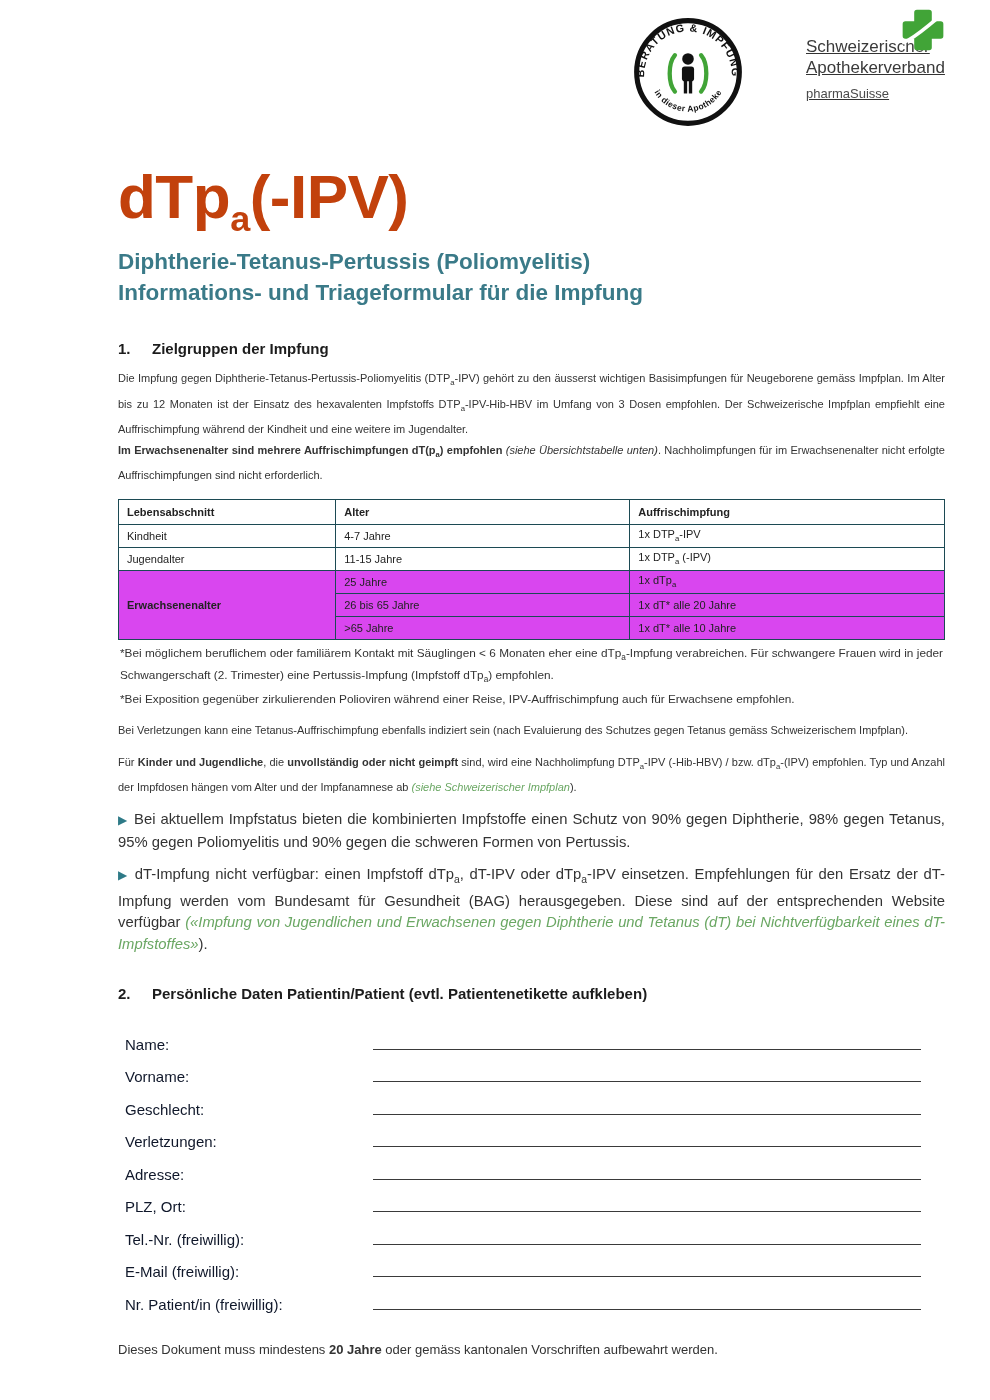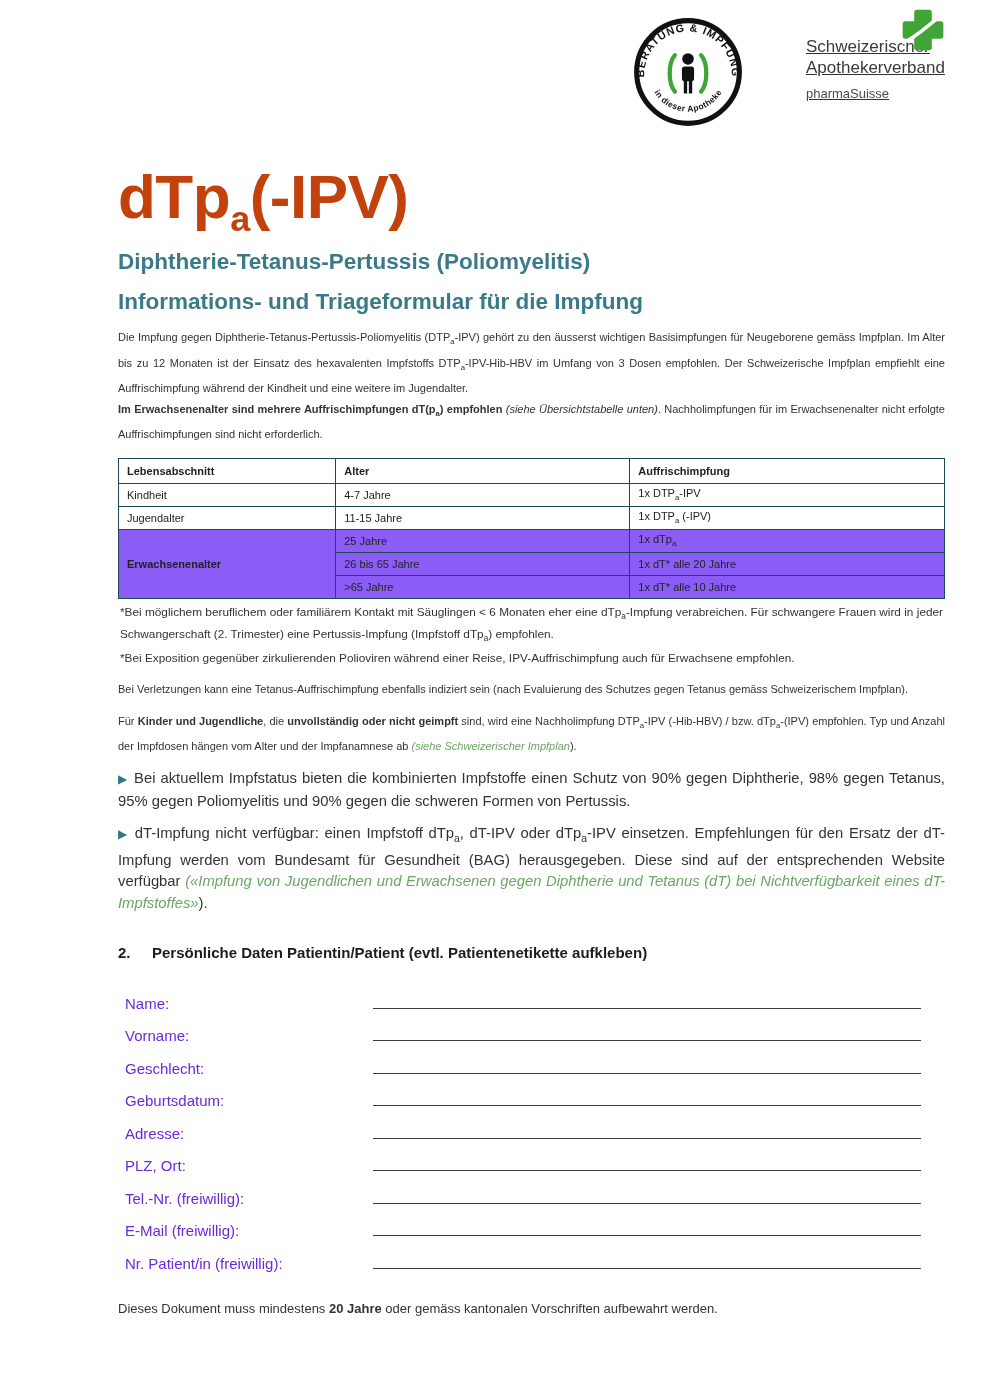--- a/index.html
+++ b/index.html
@@ -17,50 +17,50 @@
   .stamp-bot { font-size:9px;  font-weight:bold; letter-spacing:0.4px; fill:#111; }
   .org-block { position:absolute; left:688px; top:36px; width:170px; line-height:1.25;text-decoration:underline; }
   .org-line { font-size:17px; color:#3a3a3a; }
   .org-sub  { font-size:13px; color:#4a4a4a; margin-top:7px; }
   .cross { position:absolute; left:783px; top:8px; width:44px; height:44px; }
 
   
   h1 { margin:32px 0 0 0; font-size:62px; line-height:1.05; color:#c2410c; letter-spacing:-0.5px; }
   h1 sub { font-size:58%; }
   .subtitle { margin:10px 0 0 0; font-size:22.5px; font-weight:bold; color:#3A7A88; line-height:1.25; }
-  .subtitle + .subtitle { margin-top:12px; }
+  .subtitle + .subtitle { margin-top:3px; }
 
   
   .sec-heading { margin-top:33px; font-size:15px; font-weight:bold; color:#1c1c1c; }
   .sec-heading .num { display:inline-block; width:34px; }
   .body { margin:11px 0 0 0; font-size:11px; line-height:21px; text-align:justify; color:#333; }
   .body.follow { margin-top:0; }
   .green-it { color:#6AA763; font-style:italic; }
   sub { font-size:70%; }
 
   
   table { width:100%; border-collapse:collapse; margin-top:13px; font-size:11px; color:#222;
           border:1.5px solid #1C4A54; }
   th,td { border:1px solid #1C4A54; padding:1px 8px; text-align:left; vertical-align:middle; }
   th { font-weight:bold; height:22px; }
   td { height:20px; font-weight:normal; }
   col.c1 { width:26.3%; } col.c2 { width:35.6%; } col.c3 { width:38.1%; }
-  tr.adult td { background:#8b5cf6; }
+  tr.adult td { background:#d946ef; }
   td.adult-label { font-weight:bold; background:#D2E4E8; }
 
   .footnotes { margin-top:5px; font-size:11.8px; line-height:16.5px; color:#333; text-align:justify; }
   .footnotes p { margin:2px; }
 
   .bullet { margin:11px 0 0 0; font-size:14.8px; line-height:21.5px; text-align:justify; color:#333; }
   .arrow { color:#2E7A87; font-size:12px; margin-right:6px; }
 
   
   .form { margin-top:20px; }
   .frow { display:flex; align-items:flex-end; height:32.5px; padding-left:7px; }
-  .flabel { width:248px; font-size:15px; color:#6d28d9; padding-bottom:2px; }
+  .flabel { width:248px; font-size:15px; color:#0f172a; padding-bottom:2px; }
   .fline { flex:1; border-bottom:1px solid #3a3a3a; height:1px; margin-bottom:5px; margin-right:24px; }
 
   
   .retention { margin:27px 0 0 0; font-size:13px; color:#333; }
 </style>
 </head>
 <body>
 
 <div class="page">
   <div class="content">
@@ -95,20 +95,23 @@
       <svg class="cross" viewBox="0 0 40 40" aria-hidden="true">
         <path d="M14.5,1.5 h11 a2.5,2.5 0 0 1 2.5,2.5 v8 h8 a2.5,2.5 0 0 1 2.5,2.5 v11 a2.5,2.5 0 0 1 -2.5,2.5 h-8 v8 a2.5,2.5 0 0 1 -2.5,2.5 h-11 a2.5,2.5 0 0 1 -2.5,-2.5 v-8 h-8 a2.5,2.5 0 0 1 -2.5,-2.5 v-11 a2.5,2.5 0 0 1 2.5,-2.5 h8 v-8 a2.5,2.5 0 0 1 2.5,-2.5 z" fill="#41A437"></path>
         <path d="M1,32 C14,27 26,14 39,5" stroke="#ffffff" stroke-width="3.2" fill="none"></path>
       </svg>
     </header>
 
     <h1>dTp<sub>a</sub>(-IPV)</h1>
     <div class="subtitle">Diphtherie-Tetanus-Pertussis (Poliomyelitis)</div>
     <div class="subtitle">Informations- und Triageformular für die Impfung</div>
 
+    <div class="sec-heading">
+      <span class="num">1.</span><span>Zielgruppen der Impfung</span>
+    </div>
 
     <p class="body">Die Impfung gegen Diphtherie-Tetanus-Pertussis-Poliomyelitis (DTP<sub>a</sub>-IPV) gehört zu den äusserst wichtigen Basisimpfungen für Neugeborene gemäss Impfplan. Im Alter bis zu 12 Monaten ist der Einsatz des hexavalenten Impfstoffs DTP<sub>a</sub>-IPV-Hib-HBV im Umfang von 3 Dosen empfohlen. Der Schweizerische Impfplan empfiehlt eine Auffrischimpfung während der Kindheit und eine weitere im Jugendalter.</p>
     <p class="body follow"><b>Im Erwachsenenalter sind mehrere Auffrischimpfungen dT(p<sub>a</sub>) empfohlen</b> <i>(siehe Übersichtstabelle unten)</i>. Nachholimpfungen für im Erwachsenenalter nicht erfolgte Auffrischimpfungen sind nicht erforderlich.</p>
 
     <table>
       <colgroup>
           <col class="c1">
           <col class="c2">
           <col class="c3">
         </colgroup>
@@ -172,21 +175,21 @@
       </div>
       <div class="frow">
         <span class="flabel">Vorname:</span>
         <span class="fline"></span>
       </div>
       <div class="frow">
         <span class="flabel">Geschlecht:</span>
         <span class="fline"></span>
       </div>
       <div class="frow">
-        <span class="flabel">Geburtsdatum:</span>
+        <span class="flabel">Verletzungen:</span>
         <span class="fline"></span>
       </div>
       <div class="frow">
         <span class="flabel">Adresse:</span>
         <span class="fline"></span>
       </div>
       <div class="frow">
         <span class="flabel">PLZ, Ort:</span>
         <span class="fline"></span>
       </div>

